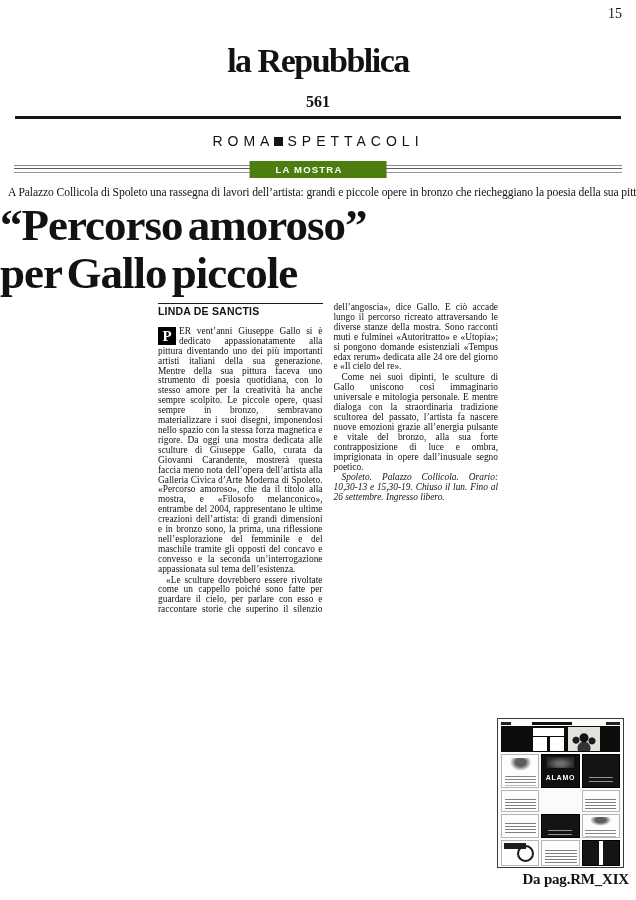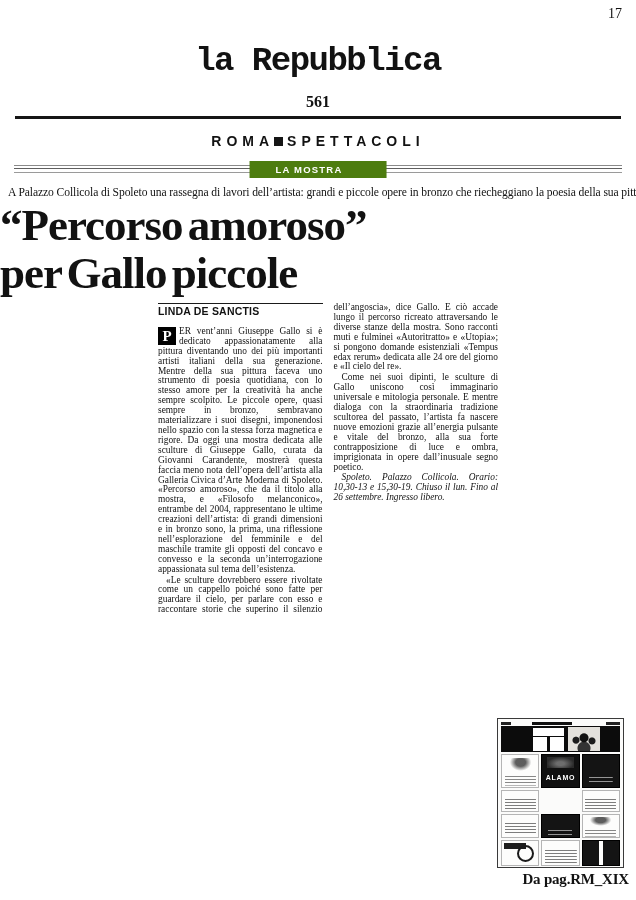--- a/index.html
+++ b/index.html
@@ -6,26 +6,26 @@
   .page{
     position:relative;width:636px;height:900px;margin:0 auto;
     background:#ffffff;color:#121212;overflow:hidden;
     font-family:"Liberation Serif",serif;
   }
   
   .page-number{position:absolute;top:6px;right:14px;font-size:14px;}
   .issue-date{position:absolute;top:21px;left:0;width:100%;text-align:center;
     font-weight:bold;font-size:17px;letter-spacing:.5px;}
   .masthead{position:absolute;top:42px;left:0;width:100%;text-align:center;
-    font-family:Liberation Mono, monospace;font-weight:bold;font-size:34px;letter-spacing:-1.5px;}
+    font-family:Liberation Serif, serif;font-weight:bold;font-size:34px;letter-spacing:-1.5px;}
   .edition-number{position:absolute;top:93px;left:0;width:100%;text-align:center;
     font-weight:bold;font-size:16px;}
   .rule-thick{position:absolute;top:116px;left:15px;right:15px;height:3px;background:#151515;}
   .section-head{position:absolute;top:133px;left:0;width:100%;text-align:center;
-    font-family:"Liberation Sans",sans-serif;font-weight:bold;font-size:14px;letter-spacing:5px;}
+    font-family:"Liberation Sans",sans-serif;font-weight:normal;font-size:14px;letter-spacing:5px;}
   .section-sep{display:inline-block;width:9px;height:9px;background:#151515;margin:0 4px 0 0;
     vertical-align:baseline;position:relative;top:0;}
   
   .kicker-band{position:absolute;top:163px;left:14px;right:14px;height:13px;
     background:
       linear-gradient(180deg,transparent 0 2px,#8a8a8a 2px 3px,transparent 3px 5px,
                       #5f5f5f 5px 6px,transparent 6px 9px,#9a9a9a 9px 10px,transparent 10px 13px);}
   .kicker-badge{position:absolute;top:161px;left:50%;transform:translateX(-50%);
     background:#4d7c0f;color:#fff;font-family:Liberation Sans, sans-serif;font-weight:bold;
     font-size:9.5px;letter-spacing:1.2px;padding:3px 44px 3px 26px;white-space:nowrap;}
@@ -84,21 +84,21 @@
   .ad.circleq::after{content:"";position:absolute;right:12%;bottom:14%;width:13px;height:13px;
     border:2px solid #1a1a1a;border-radius:50%;}
   .ad.circleq::before{content:"";position:absolute;left:6%;top:10%;width:60%;height:22%;background:#1d1d1d;}
   .ad.pair{background:linear-gradient(90deg,#141414 0 45%,#fdfdfc 45% 55%,#141414 55% 100%);border-color:#000;}
 </style>
 </head>
 <body>
 
 <div class="page">
 
-  <div class="page-number">17</div>
+  <div class="page-number">15</div>
   <div class="masthead">la Repubblica</div>
   <div class="edition-number">561</div>
   <div class="rule-thick"></div>
 
   <div class="section-head"><span>ROMA</span><span class="section-sep"></span><span>SPETTACOLI</span></div>
 
   <div class="kicker-band"></div>
   <div class="kicker-badge">LA MOSTRA</div>
 
   <div class="standfirst">A Palazzo Collicola di Spoleto una rassegna di lavori dell’artista: grandi e piccole opere in bronzo che riecheggiano la poesia della sua pittura</div>

